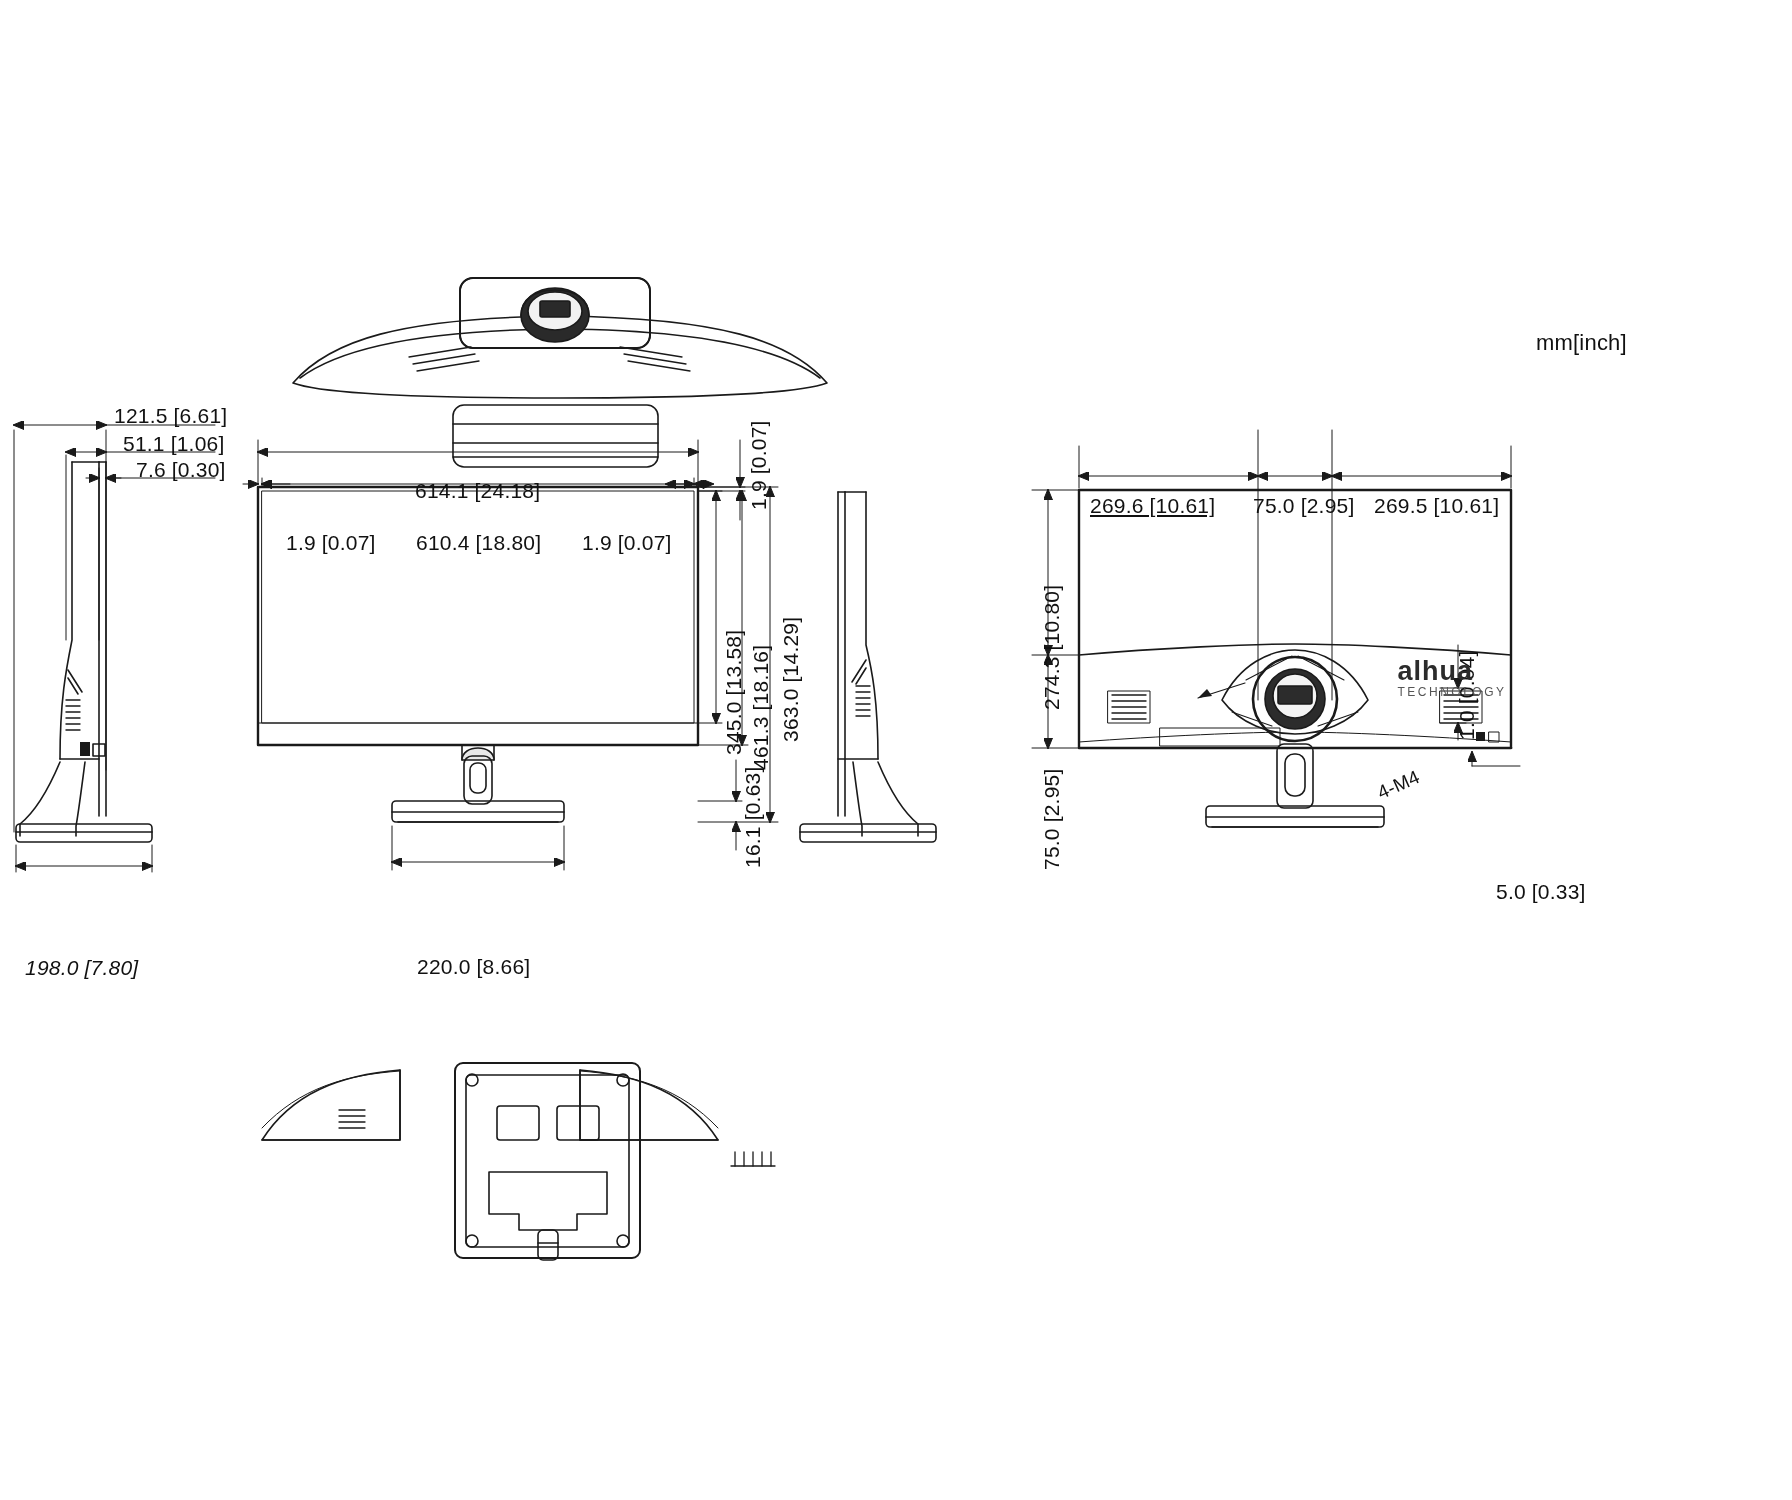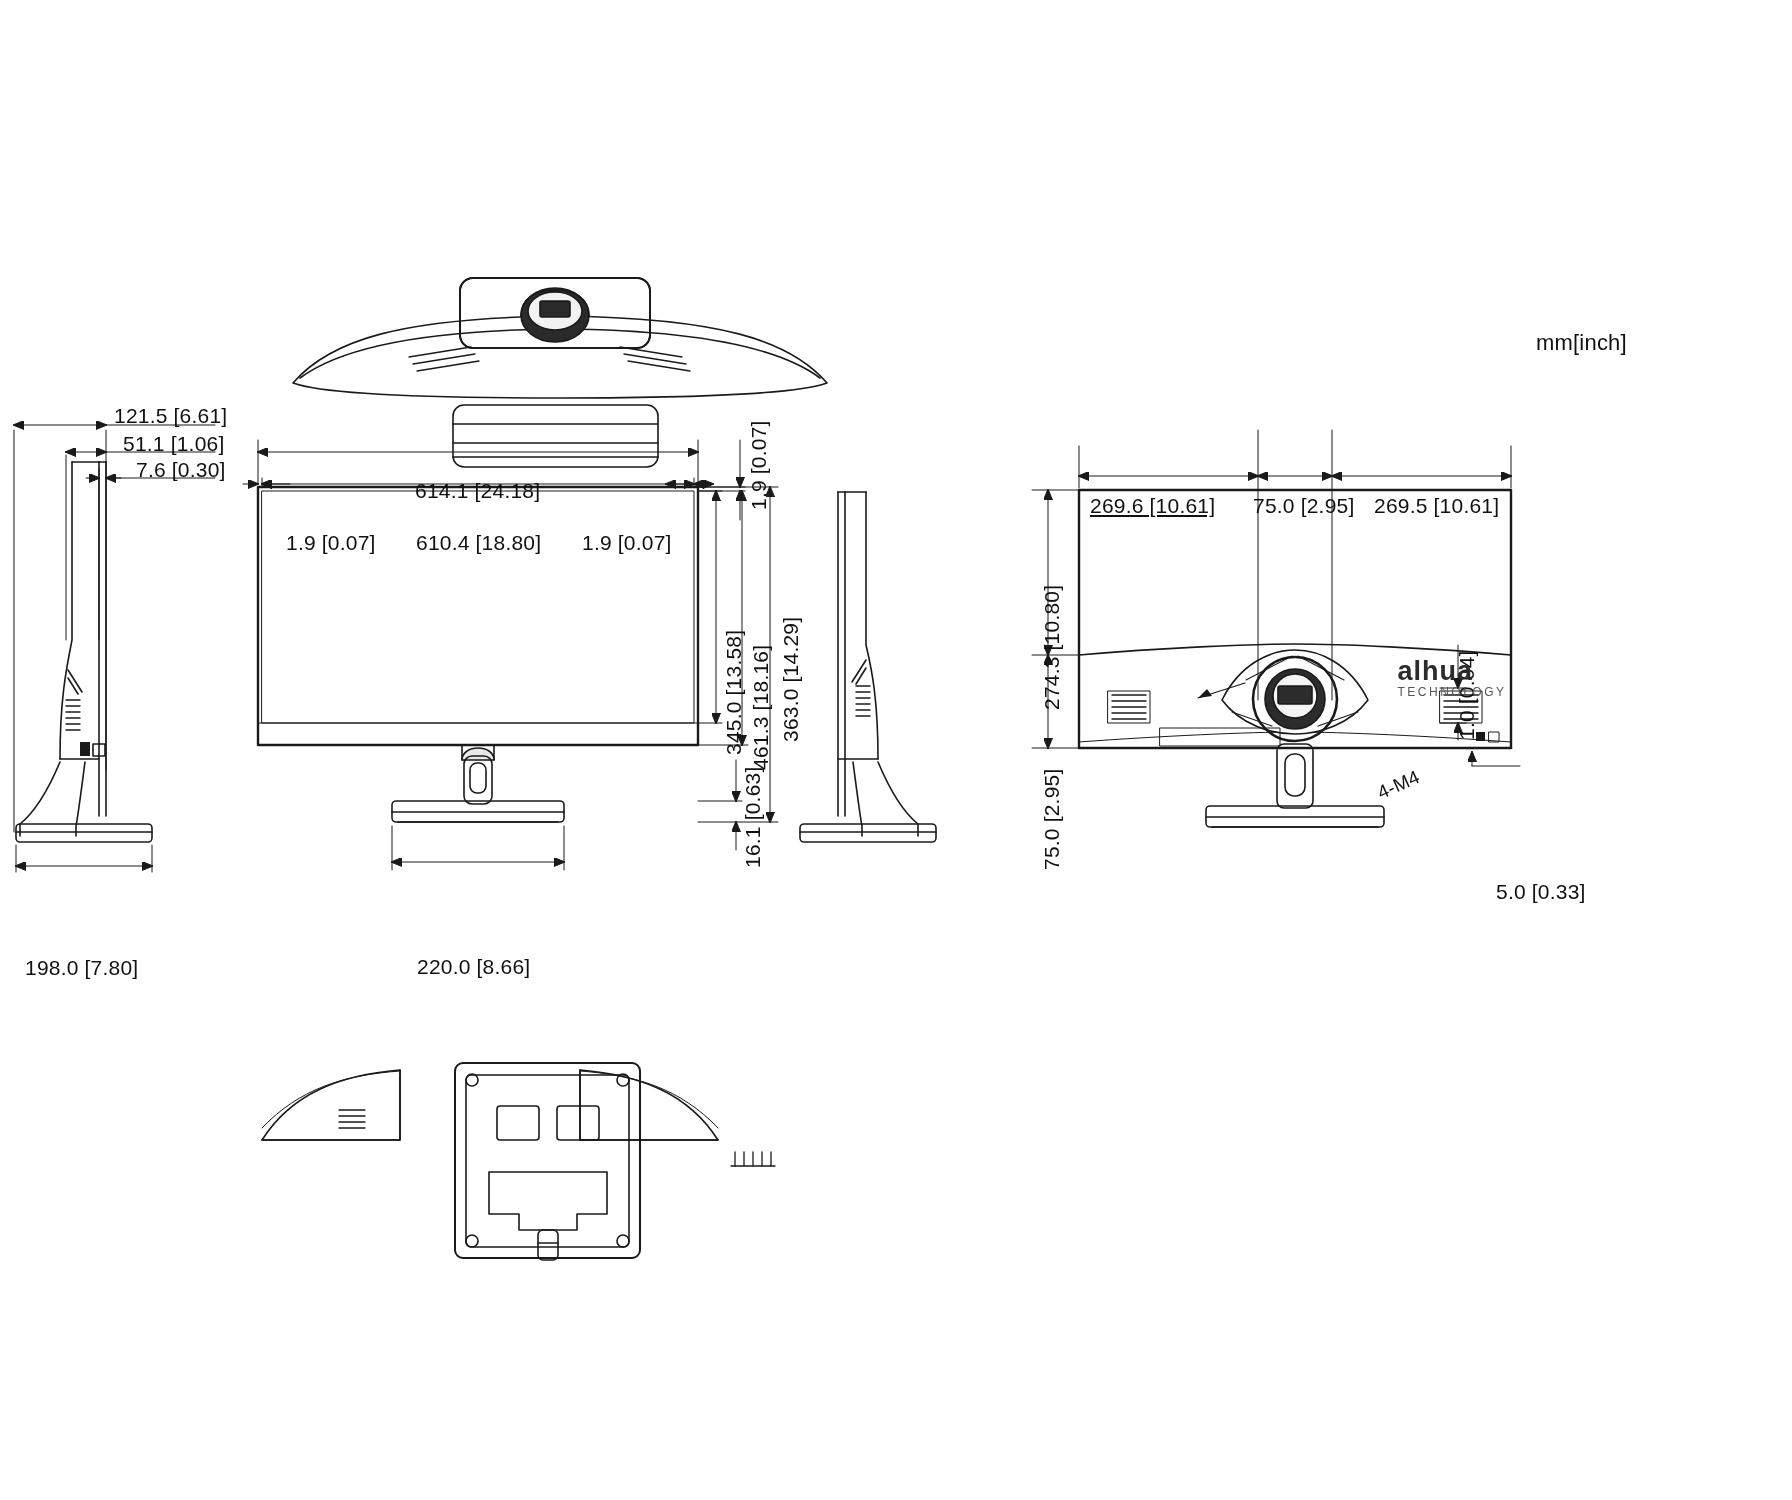--- a/index.html
+++ b/index.html
@@ -239,21 +239,21 @@
       <path d="M1472,766 L1520,766"></path>
     </g>
   </g>
 </svg>
 
 <div class="lbl unitnote" style="left:1536px;top:330px;">mm[inch]</div>
 
 <div class="lbl" style="left:114px;top:404px;">121.5 [6.61]</div>
 <div class="lbl" style="left:123px;top:432px;">51.1 [1.06]</div>
 <div class="lbl" style="left:136px;top:458px;">7.6 [0.30]</div>
-<div class="lbl" style="left:25px;top:956px;">198.0 [7.80]</div>
+<div class="lbl" style="left:25px;top:956px;font-style:italic;">198.0 [7.80]</div>
 
 <div class="lbl" style="left:415px;top:479px;">614.1 [24.18]</div>
 <div class="lbl" style="left:286px;top:531px;">1.9 [0.07]</div>
 <div class="lbl" style="left:416px;top:531px;">610.4 [18.80]</div>
 <div class="lbl" style="left:582px;top:531px;">1.9 [0.07]</div>
 
 <div class="lbl rot" style="left:747px;top:510px;">1.9 [0.07]</div>
 <div class="lbl rot" style="left:722px;top:755px;">345.0 [13.58]</div>
 <div class="lbl rot" style="left:749px;top:770px;">461.3 [18.16]</div>
 <div class="lbl rot" style="left:779px;top:742px;">363.0 [14.29]</div>

